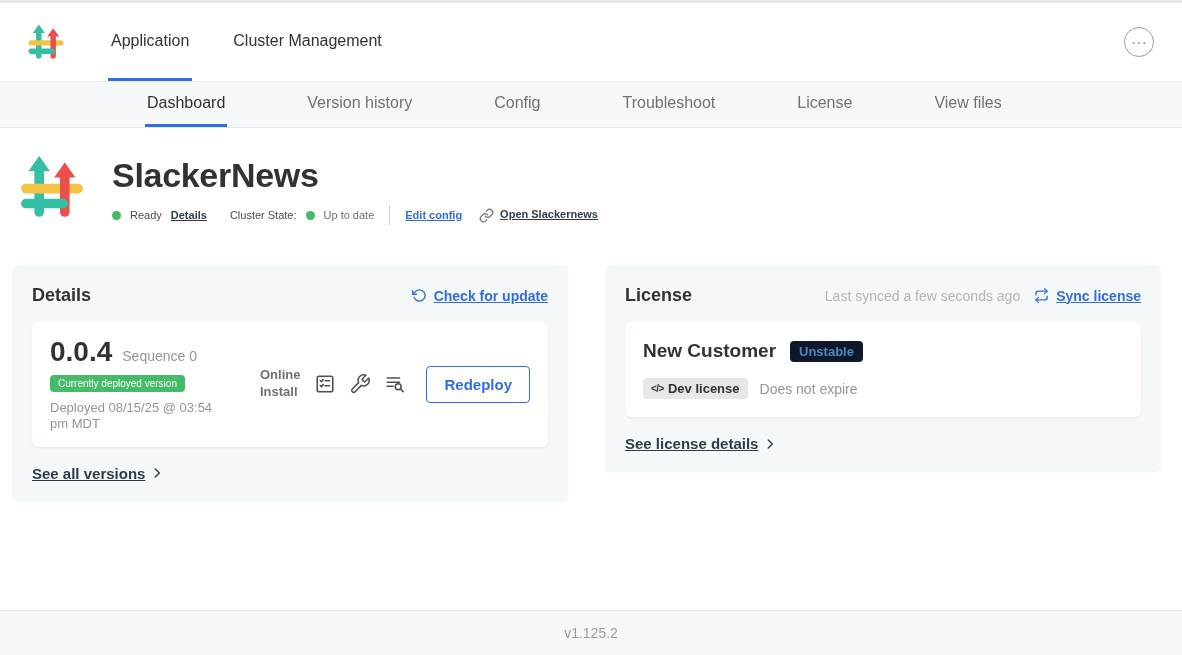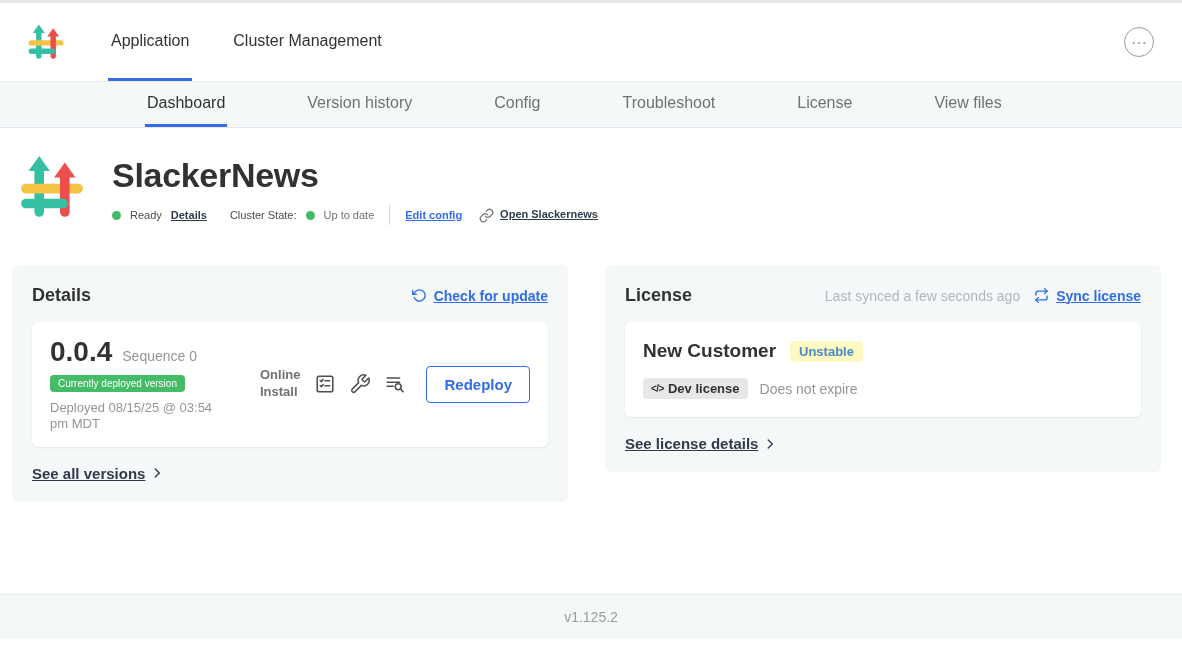--- a/index.html
+++ b/index.html
@@ -93,33 +93,33 @@
     margin-left:auto; background:#fff;
     border:1px solid #326de6; color:#326de6;
     font-family:inherit; font-weight:700; font-size:15px;
     padding:9px 17px; border-radius:4px; cursor:pointer;
   }
   .card-footer-link { margin-top:18px; display:flex; align-items:center; gap:5px; font-size:15px; color:#2f3b4d; cursor:pointer; }
   .card-footer-link .txt { font-weight:600; text-decoration:underline; }
 
   .customer-row { display:flex; align-items:center; gap:14px; padding-top:4px; }
   .customer-name { font-size:19px; font-weight:700; }
-  .channel-badge { background:#fef9c3; color:#4b88c2; font-size:13px; font-weight:600; padding:3px 9px; border-radius:4px; }
+  .channel-badge { background:#0f172a; color:#4b88c2; font-size:13px; font-weight:600; padding:3px 9px; border-radius:4px; }
   .license-meta-row { display:flex; align-items:center; gap:12px; margin-top:16px; padding-bottom:4px; }
   .devlicense-badge {
     background:#e7e7e7; color:#323232;
     font-size:13px; font-weight:700; padding:3px 8px; border-radius:4px;
     display:flex; align-items:center; gap:4px;
   }
   .code-glyph { font-size:10px; font-weight:700; letter-spacing:-0.5px; }
   .expiry { font-size:14px; color:#959595; }
 
   
   .footer {
-    position:absolute; left:0; right:0; bottom:16px; height:45px;
+    position:absolute; left:0; right:0; bottom:0; height:45px;
     background:#f5f8f9; border-top:1px solid #e7eaeb;
     display:flex; align-items:center; justify-content:center;
     font-size:14px; color:#9b9b9b;
   }
 </style>
 </head>
 <body>
 
 <div class="page">
 

